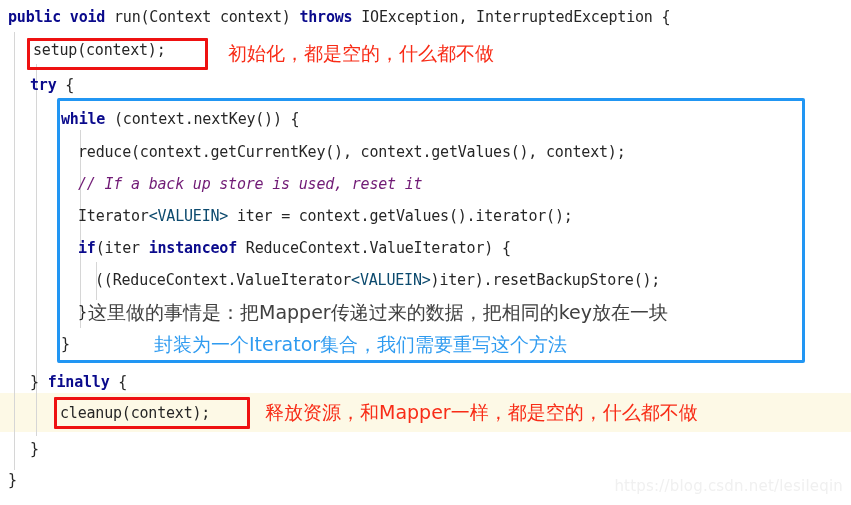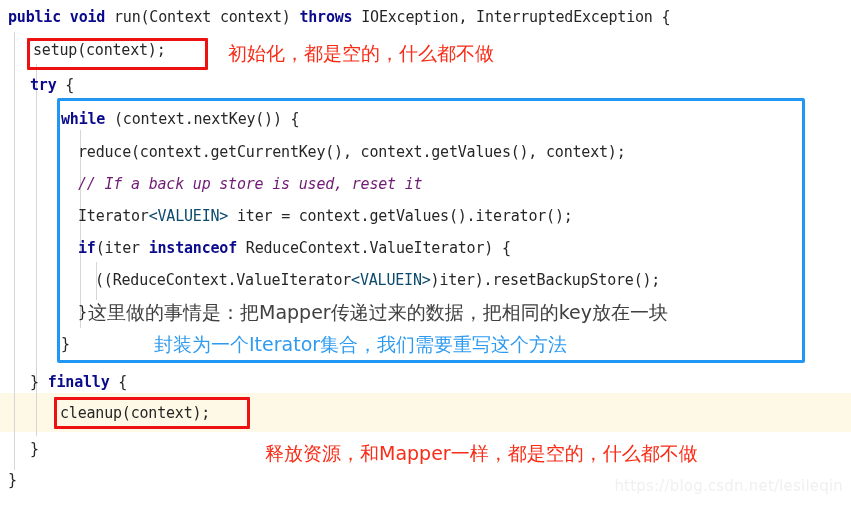--- a/index.html
+++ b/index.html
@@ -130,19 +130,19 @@
 </div>
 
 <div class="red-box" id="setup-box" style="left: 27px; top: 38px; width: 181px; height: 32px;"></div>
 
 <div class="red-box" id="cleanup-box" style="left: 54px; top: 397px; width: 196px; height: 32px;"></div>
 
 <div id="blue-box" style="left: 57px; top: 98px; width: 748px; height: 265px;"></div>
 
 <div class="annot annot-red" id="setup-note" style="left: 228px; top: 44px; color: rgb(248, 44, 23);">初始化，都是空的，什么都不做</div>
 
-<div class="annot annot-red" id="cleanup-note" style="left: 265px; top: 403px; color: rgb(248, 44, 23); margin-top: 41px;">释放资源，和Mapper一样，都是空的，什么都不做</div>
+<div class="annot annot-red" id="cleanup-note" style="left: 265px; top: 403px; color: rgb(248, 44, 23);">释放资源，和Mapper一样，都是空的，什么都不做</div>
 
 <div class="annot annot-blue" id="blue-note-1" style="left: 88px; top: 303px; color: #404040;">这里做的事情是：把Mapper传递过来的数据，把相同的key放在一块</div>
 
 <div class="annot annot-blue" id="blue-note-2" style="left: 118px; top: 335px; color: rgb(47, 155, 240); margin-left: 36px;">封装为一个Iterator集合，我们需要重写这个方法</div>
 
 <div id="watermark">https://blog.csdn.net/lesileqin</div>
 
 </body></html>

